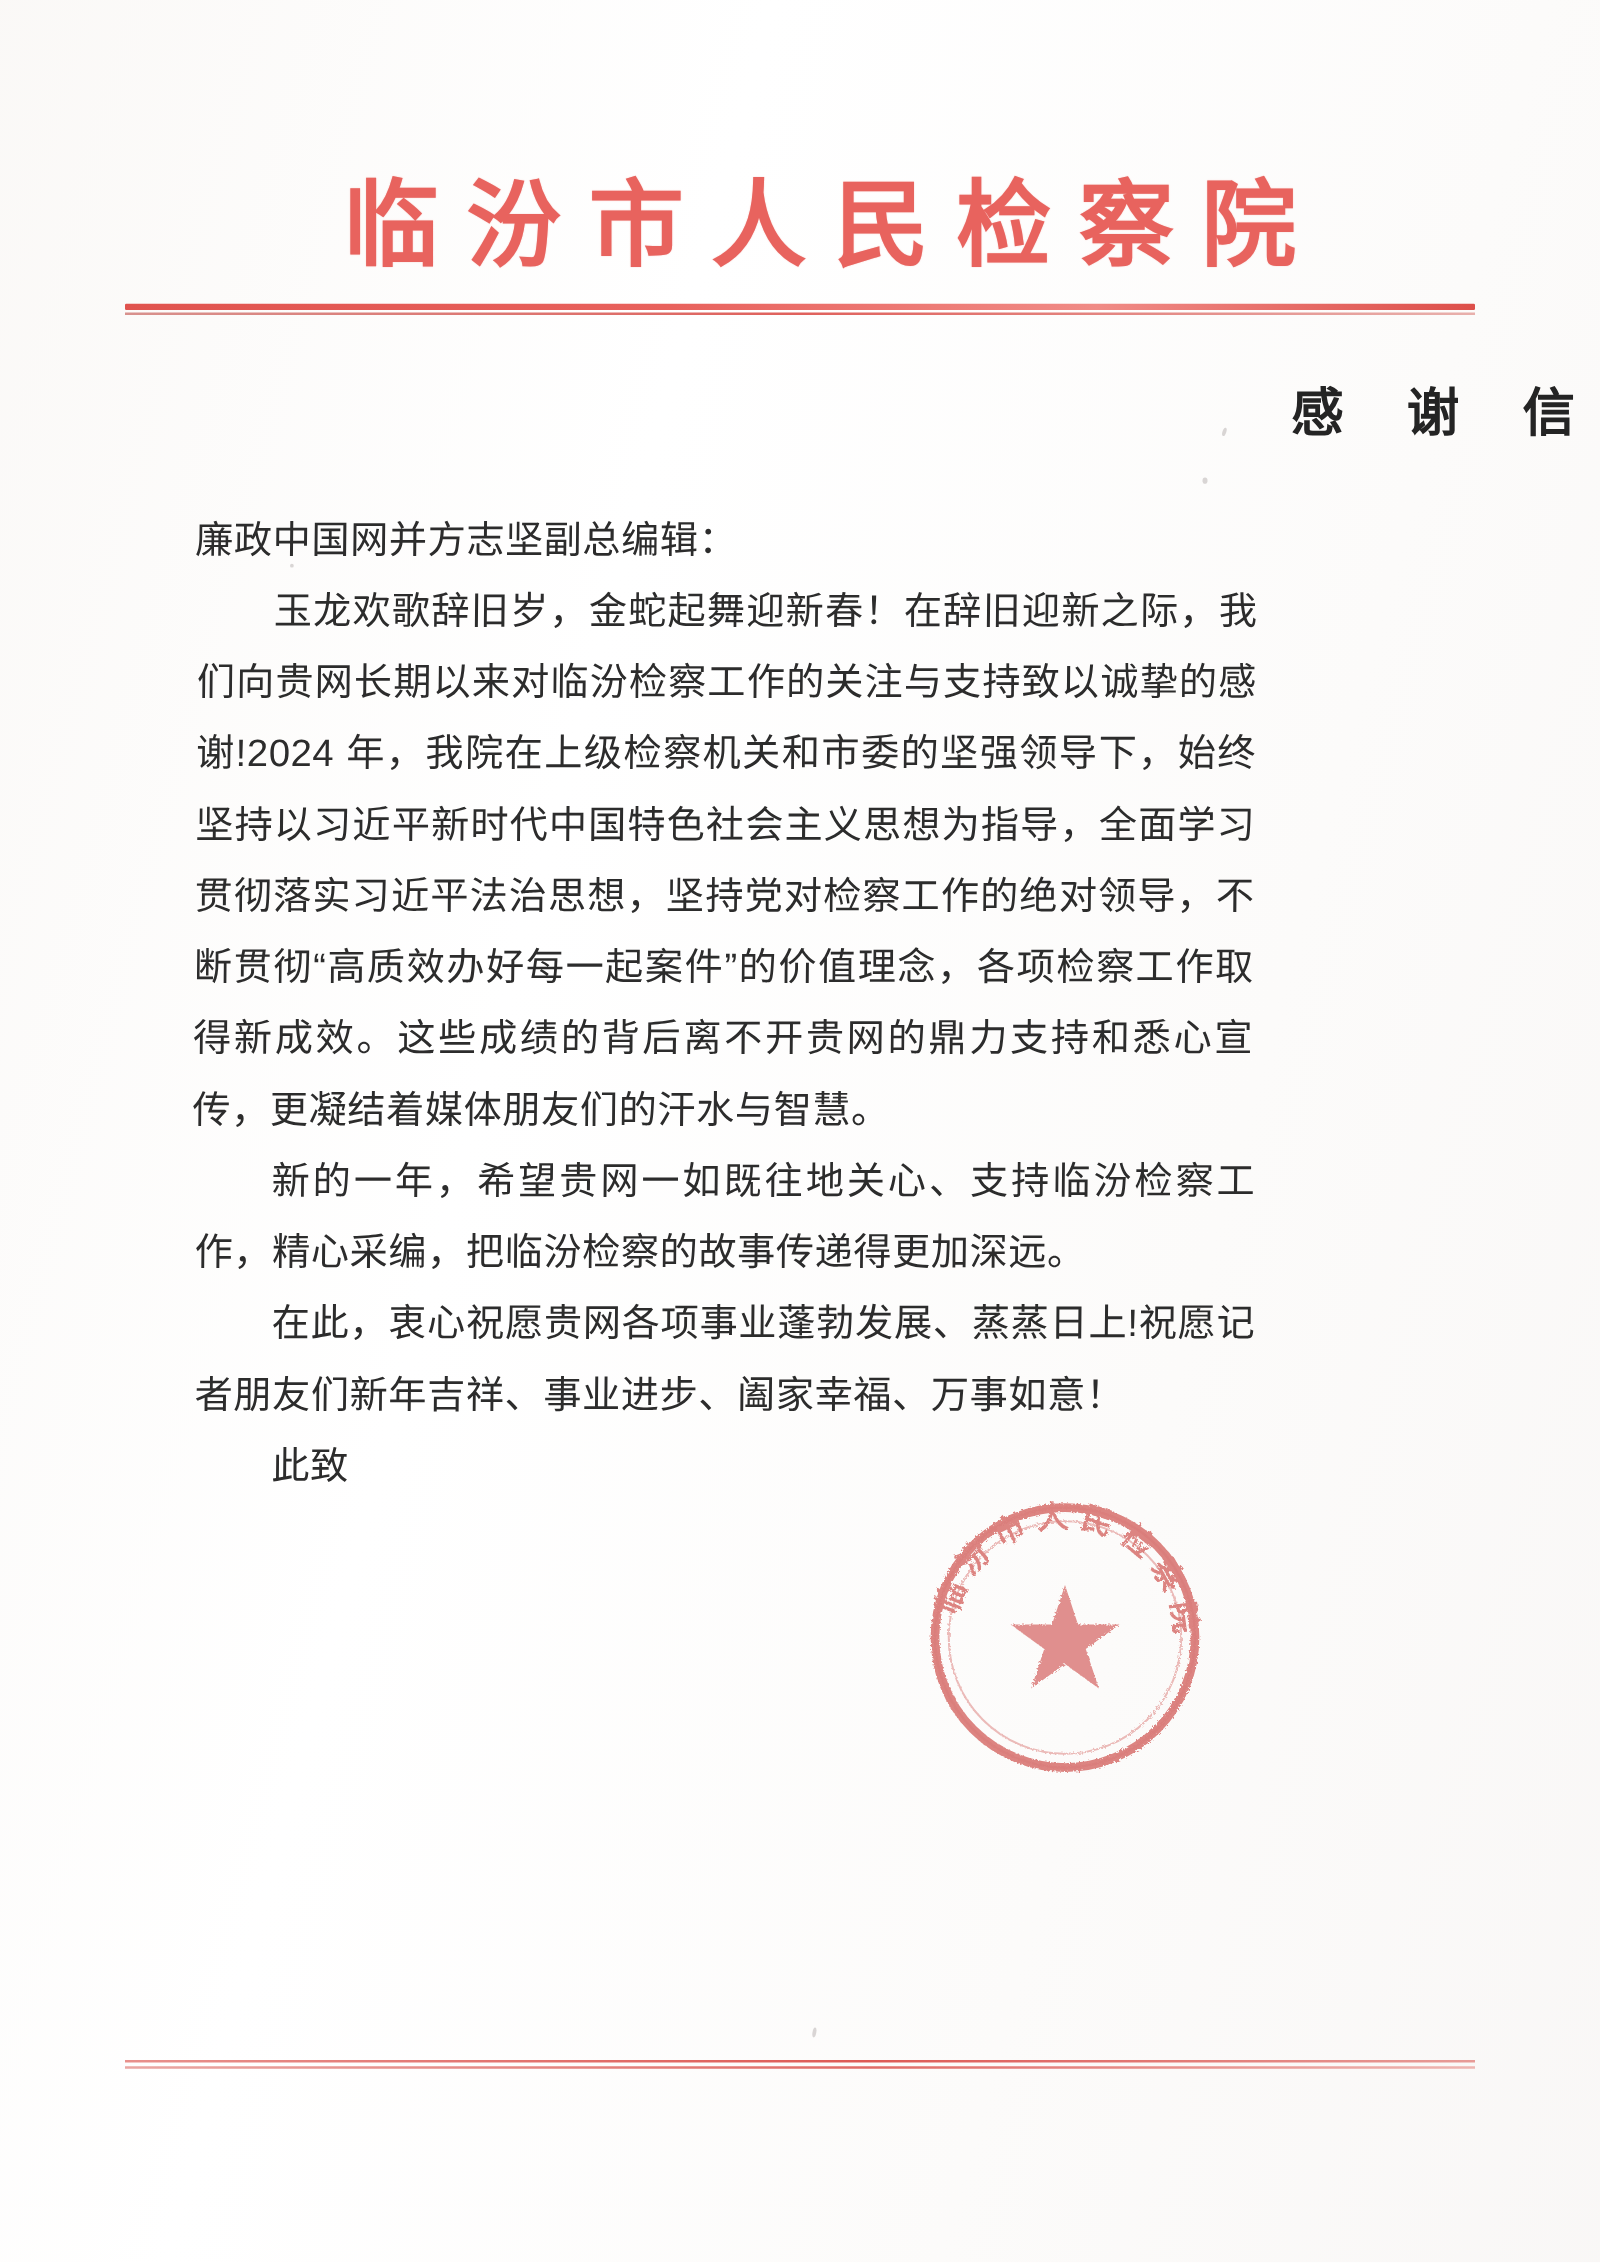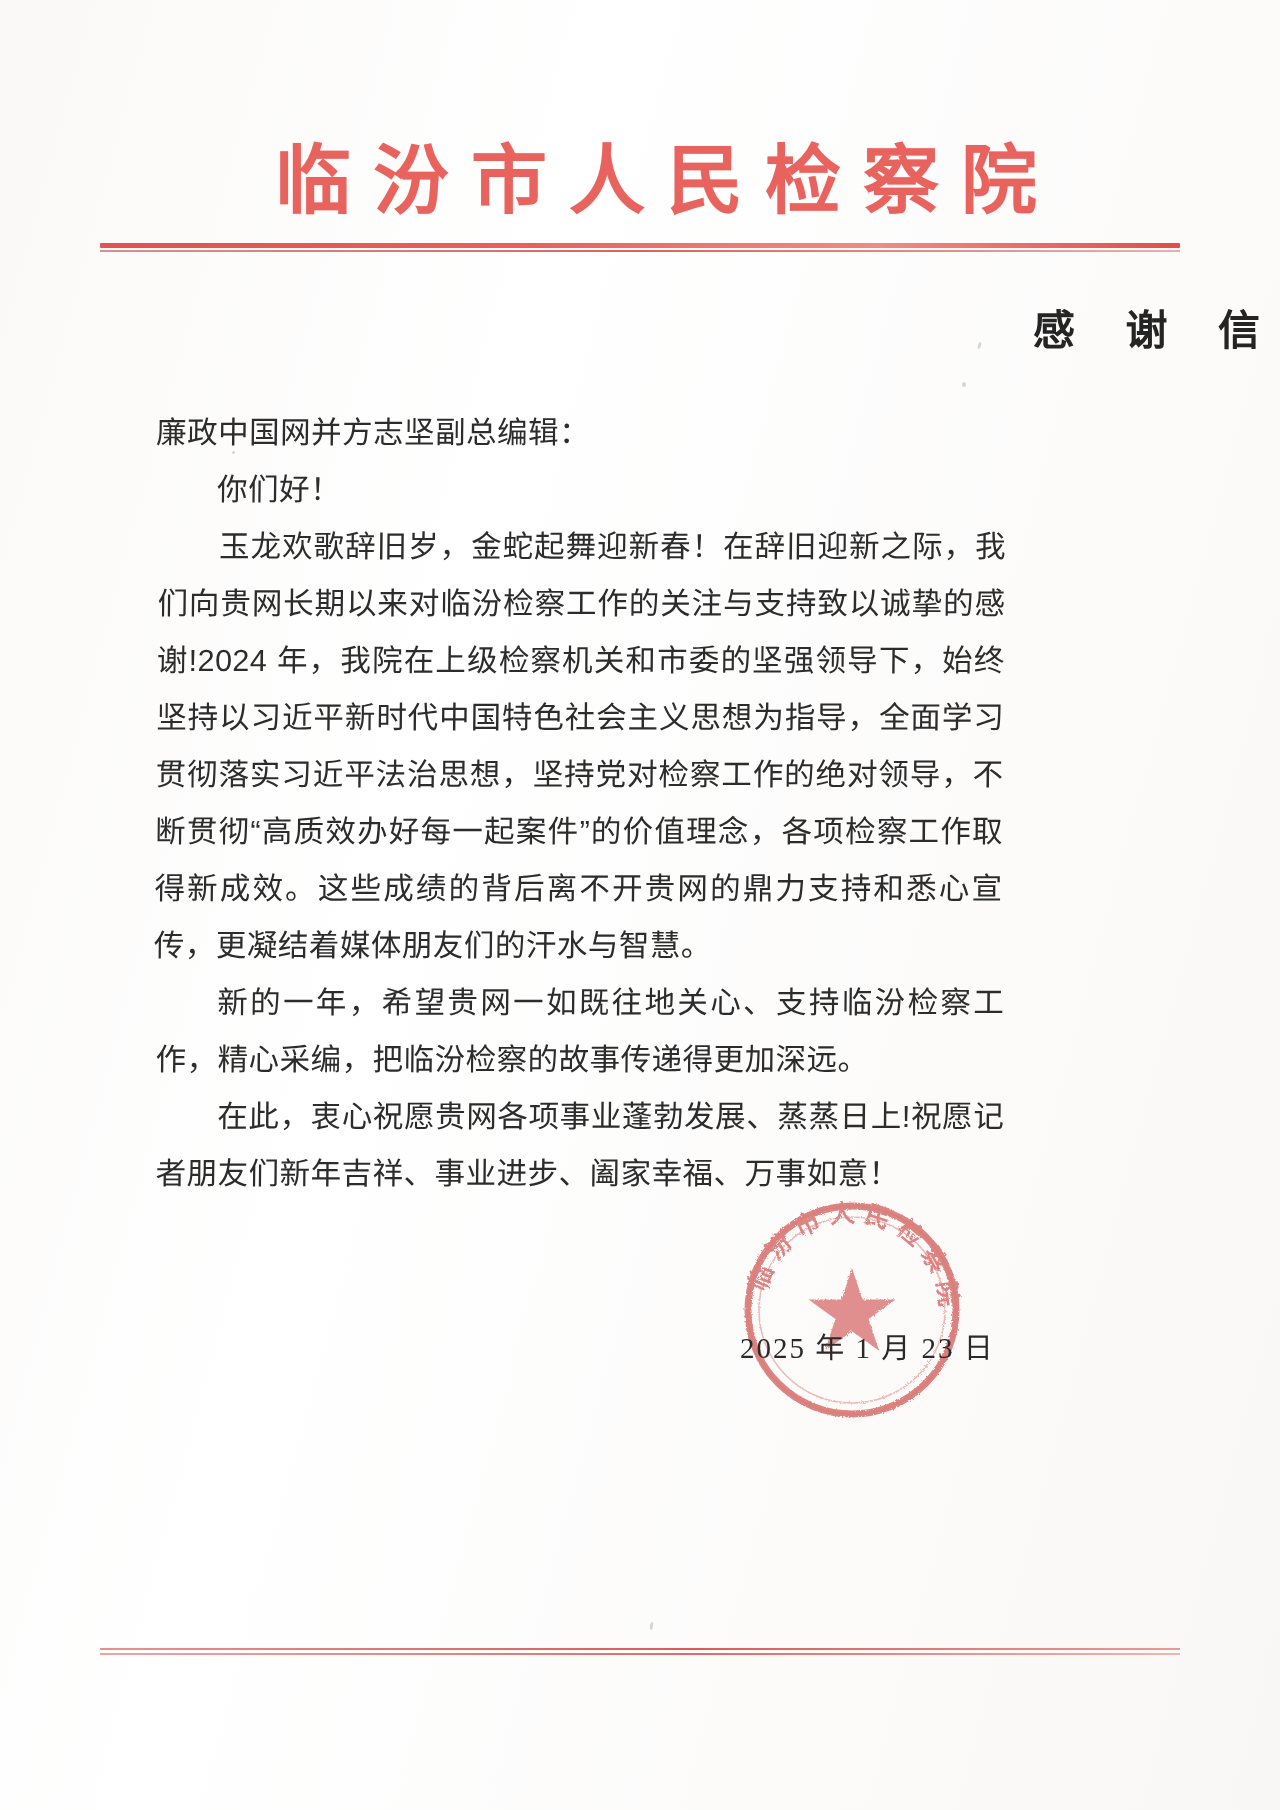--- a/index.html
+++ b/index.html
@@ -191,24 +191,24 @@
     <div class="bar-thick"></div>
     <div class="bar-thin"></div>
   </div>
 
   <div class="doc-title">
     <span>感 谢 信</span>
   </div>
 
   <div class="body-block">
     <p class="p-flush">廉政中国网并方志坚副总编辑：</p>
-    <p class="p-indent">你们好！</p>
     <p class="p-indent">玉龙欢歌辞旧岁，金蛇起舞迎新春！在辞旧迎新之际，我们向贵网长期以来对临汾检察工作的关注与支持致以诚挚的感谢!2024 年，我院在上级检察机关和市委的坚强领导下，始终坚持以习近平新时代中国特色社会主义思想为指导，全面学习贯彻落实习近平法治思想，坚持党对检察工作的绝对领导，不断贯彻“高质效办好每一起案件”的价值理念，各项检察工作取得新成效。这些成绩的背后离不开贵网的鼎力支持和悉心宣传，更凝结着媒体朋友们的汗水与智慧。</p>
     <p class="p-indent">新的一年，希望贵网一如既往地关心、支持临汾检察工作，精心采编，把临汾检察的故事传递得更加深远。</p>
     <p class="p-indent">在此，衷心祝愿贵网各项事业蓬勃发展、蒸蒸日上!祝愿记者朋友们新年吉祥、事业进步、阖家幸福、万事如意！</p>
+    <p class="p-indent">此致</p>
   </div>
 
   <div class="seal">
     <svg viewBox="0 0 228 228" xmlns="http://www.w3.org/2000/svg" aria-hidden="true">
       <defs>
         <path id="sealArc" d="M 114,114 m -88,0 a 88,88 0 1,1 176,0 a 88,88 0 1,1 -176,0"></path>
         <filter id="rough">
           <feTurbulence type="fractalNoise" baseFrequency="0.55" numOctaves="3" result="n"></feTurbulence>
           <feDisplacementMap in="SourceGraphic" in2="n" scale="3.2"></feDisplacementMap>
         </filter>
@@ -222,21 +222,20 @@
         <text font-family="'Liberation Serif','DejaVu Serif',serif" font-size="25" font-weight="700" fill="#d4635f" letter-spacing="8">
           <textPath href="#sealArc" startOffset="27%" text-anchor="middle">临汾市人民检察院</textPath>
         </text>
       </g>
       <g opacity="0.28" filter="url(#rough)">
         <circle cx="114" cy="114" r="104" fill="none" stroke="#c8514d" stroke-width="2"></circle>
       </g>
     </svg>
   </div>
 
-  <div class="date-line">2025 年 1 月 23 日</div>
 
   <div class="rule-bottom">
     <div class="bar-thin-a"></div>
     <div class="bar-thin-b"></div>
   </div>
 
   <div class="speck" style="top:342px;left:978px;width:3px;height:7px;transform:rotate(18deg);"></div>
   <div class="speck" style="top:382px;left:962px;width:4px;height:5px;"></div>
   <div class="speck" style="top:451px;left:232px;width:3px;height:3px;"></div>
   <div class="speck" style="top:1622px;left:650px;width:3px;height:8px;transform:rotate(10deg);"></div>

